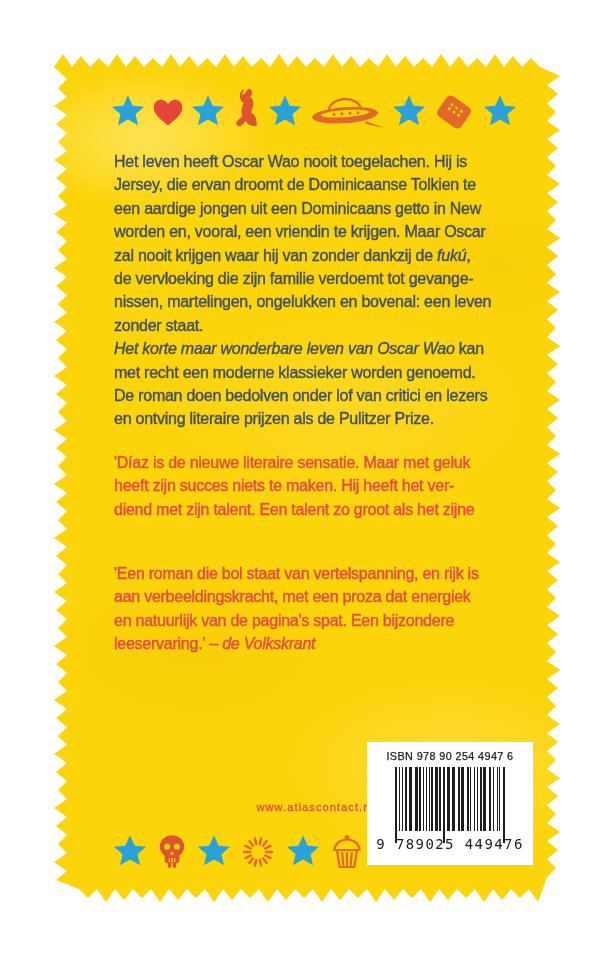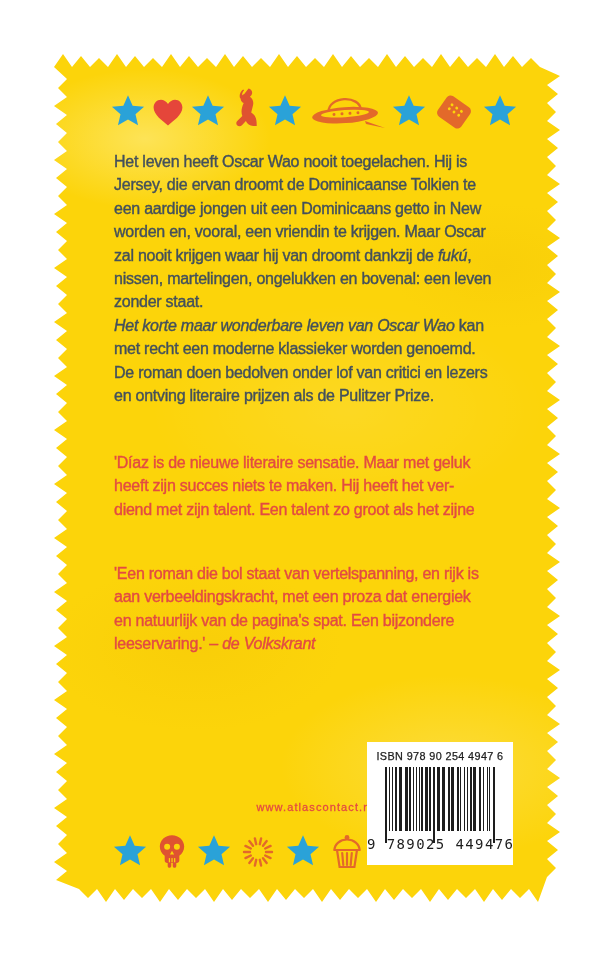--- a/index.html
+++ b/index.html
@@ -35,21 +35,21 @@
   }
   .tline .it{font-style:italic}
 
   #publisher-url{
     position:absolute;top:747px;right:186px;
     font-size:11px;letter-spacing:1.1px;color:var(--c-quote-red,#e34b42);
     -webkit-text-stroke:.3px currentColor;white-space:nowrap;
   }
 
   #barcode-panel{
-    position:absolute;left:313px;top:688px;width:146px;height:123px;
+    position:absolute;left:313px;top:688px;width:166px;height:123px;
     background:#ffffff;text-align:center;padding-top:9px;
   }
   #isbn-label{
     font-size:10.8px;letter-spacing:.4px;color:var(--c-barcode-text,#1d1d1d);
     line-height:1;-webkit-text-stroke:.25px currentColor;white-space:nowrap;
   }
   #barcode-bars{
     height:78px;margin:5px 9px 0;display:flex;
     justify-content:center;align-items:flex-start;
   }
@@ -132,21 +132,22 @@
           <path fill="currentColor" d="M12 .9l3.1 6.9 7.6.7-5.7 5 1.7 7.4-6.7-3.9-6.7 3.9 1.7-7.4-5.7-5 7.6-.7z"></path>
         </svg>
       </span>
     </div>
 
   <div id="blurb" class="textblock">
       <div class="tline"><span>Het leven heeft Oscar Wao nooit toegelachen. Hij is</span></div>
       <div class="tline"><span>Jersey, die ervan droomt de Dominicaanse Tolkien te</span></div>
       <div class="tline"><span>een aardige jongen uit een Dominicaans getto in New</span></div>
       <div class="tline"><span>worden en, vooral, een vriendin te krijgen. Maar Oscar</span></div>
-      <div class="tline"><span>zal nooit krijgen waar hij van droomt dankzij de </span><span class="it">fukú</span><span>,</span></div>
+      <div class="tline"><span>zal nooit krijgen waar hij van zonder dankzij de </span><span class="it">fukú</span><span>,</span></div>
+      <div class="tline"><span>de vervloeking die zijn familie verdoemt tot gevange-</span></div>
       <div class="tline"><span>nissen, martelingen, ongelukken en bovenal: een leven</span></div>
       <div class="tline"><span>zonder staat.</span></div>
       <div class="tline"><span class="it">Het korte maar wonderbare leven van Oscar Wao</span><span> kan</span></div>
       <div class="tline"><span>met recht een moderne klassieker worden genoemd.</span></div>
       <div class="tline"><span>De roman doen bedolven onder lof van critici en lezers</span></div>
       <div class="tline"><span>en ontving literaire prijzen als de Pulitzer Prize.</span></div>
     </div>
 
   <div id="quote-newsweek" class="textblock">
       <div class="tline"><span>'Díaz is de nieuwe literaire sensatie. Maar met geluk</span></div>

